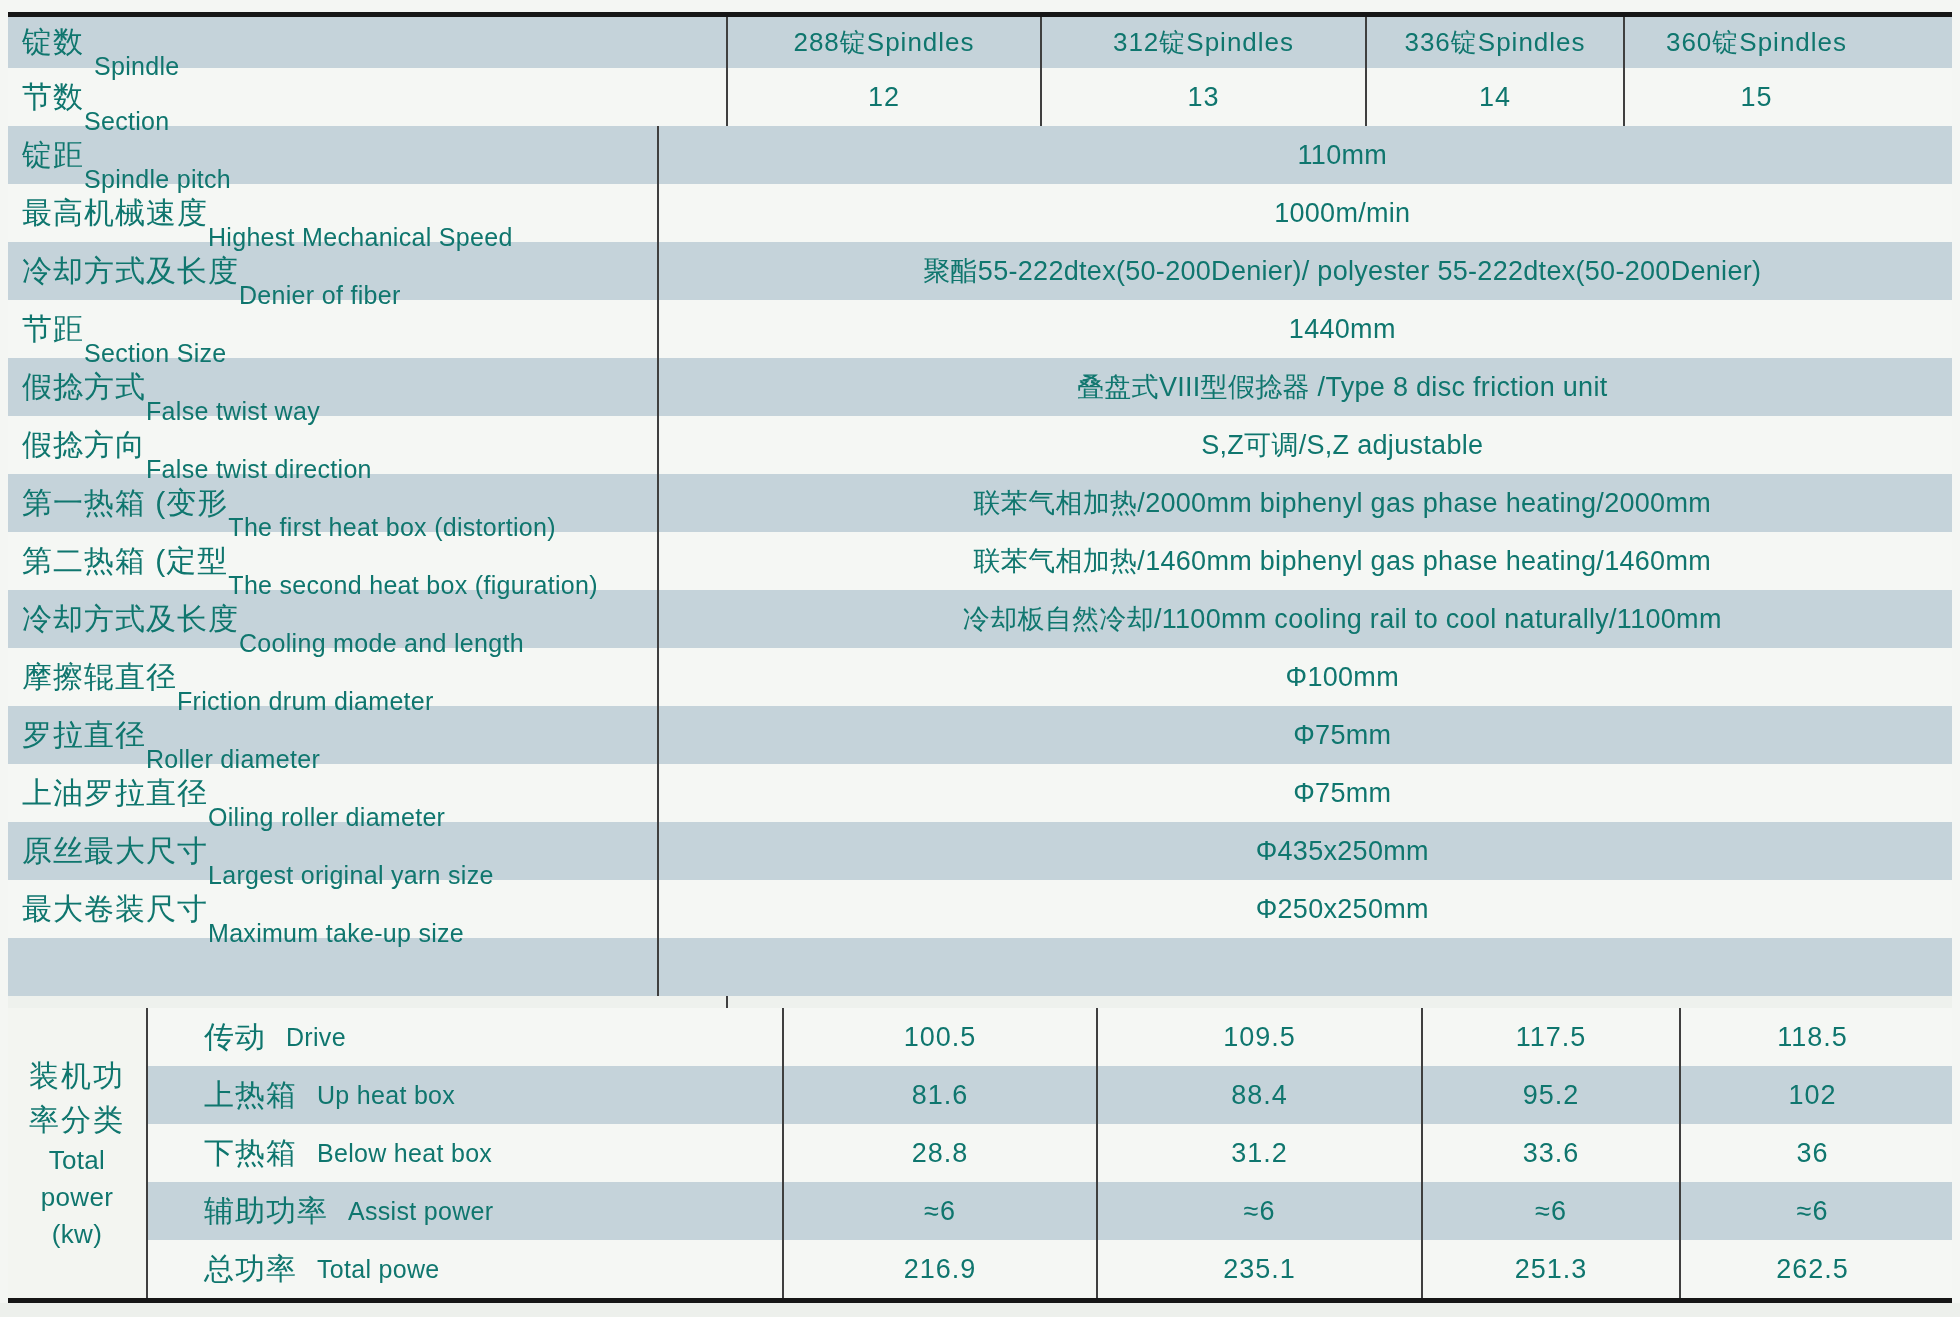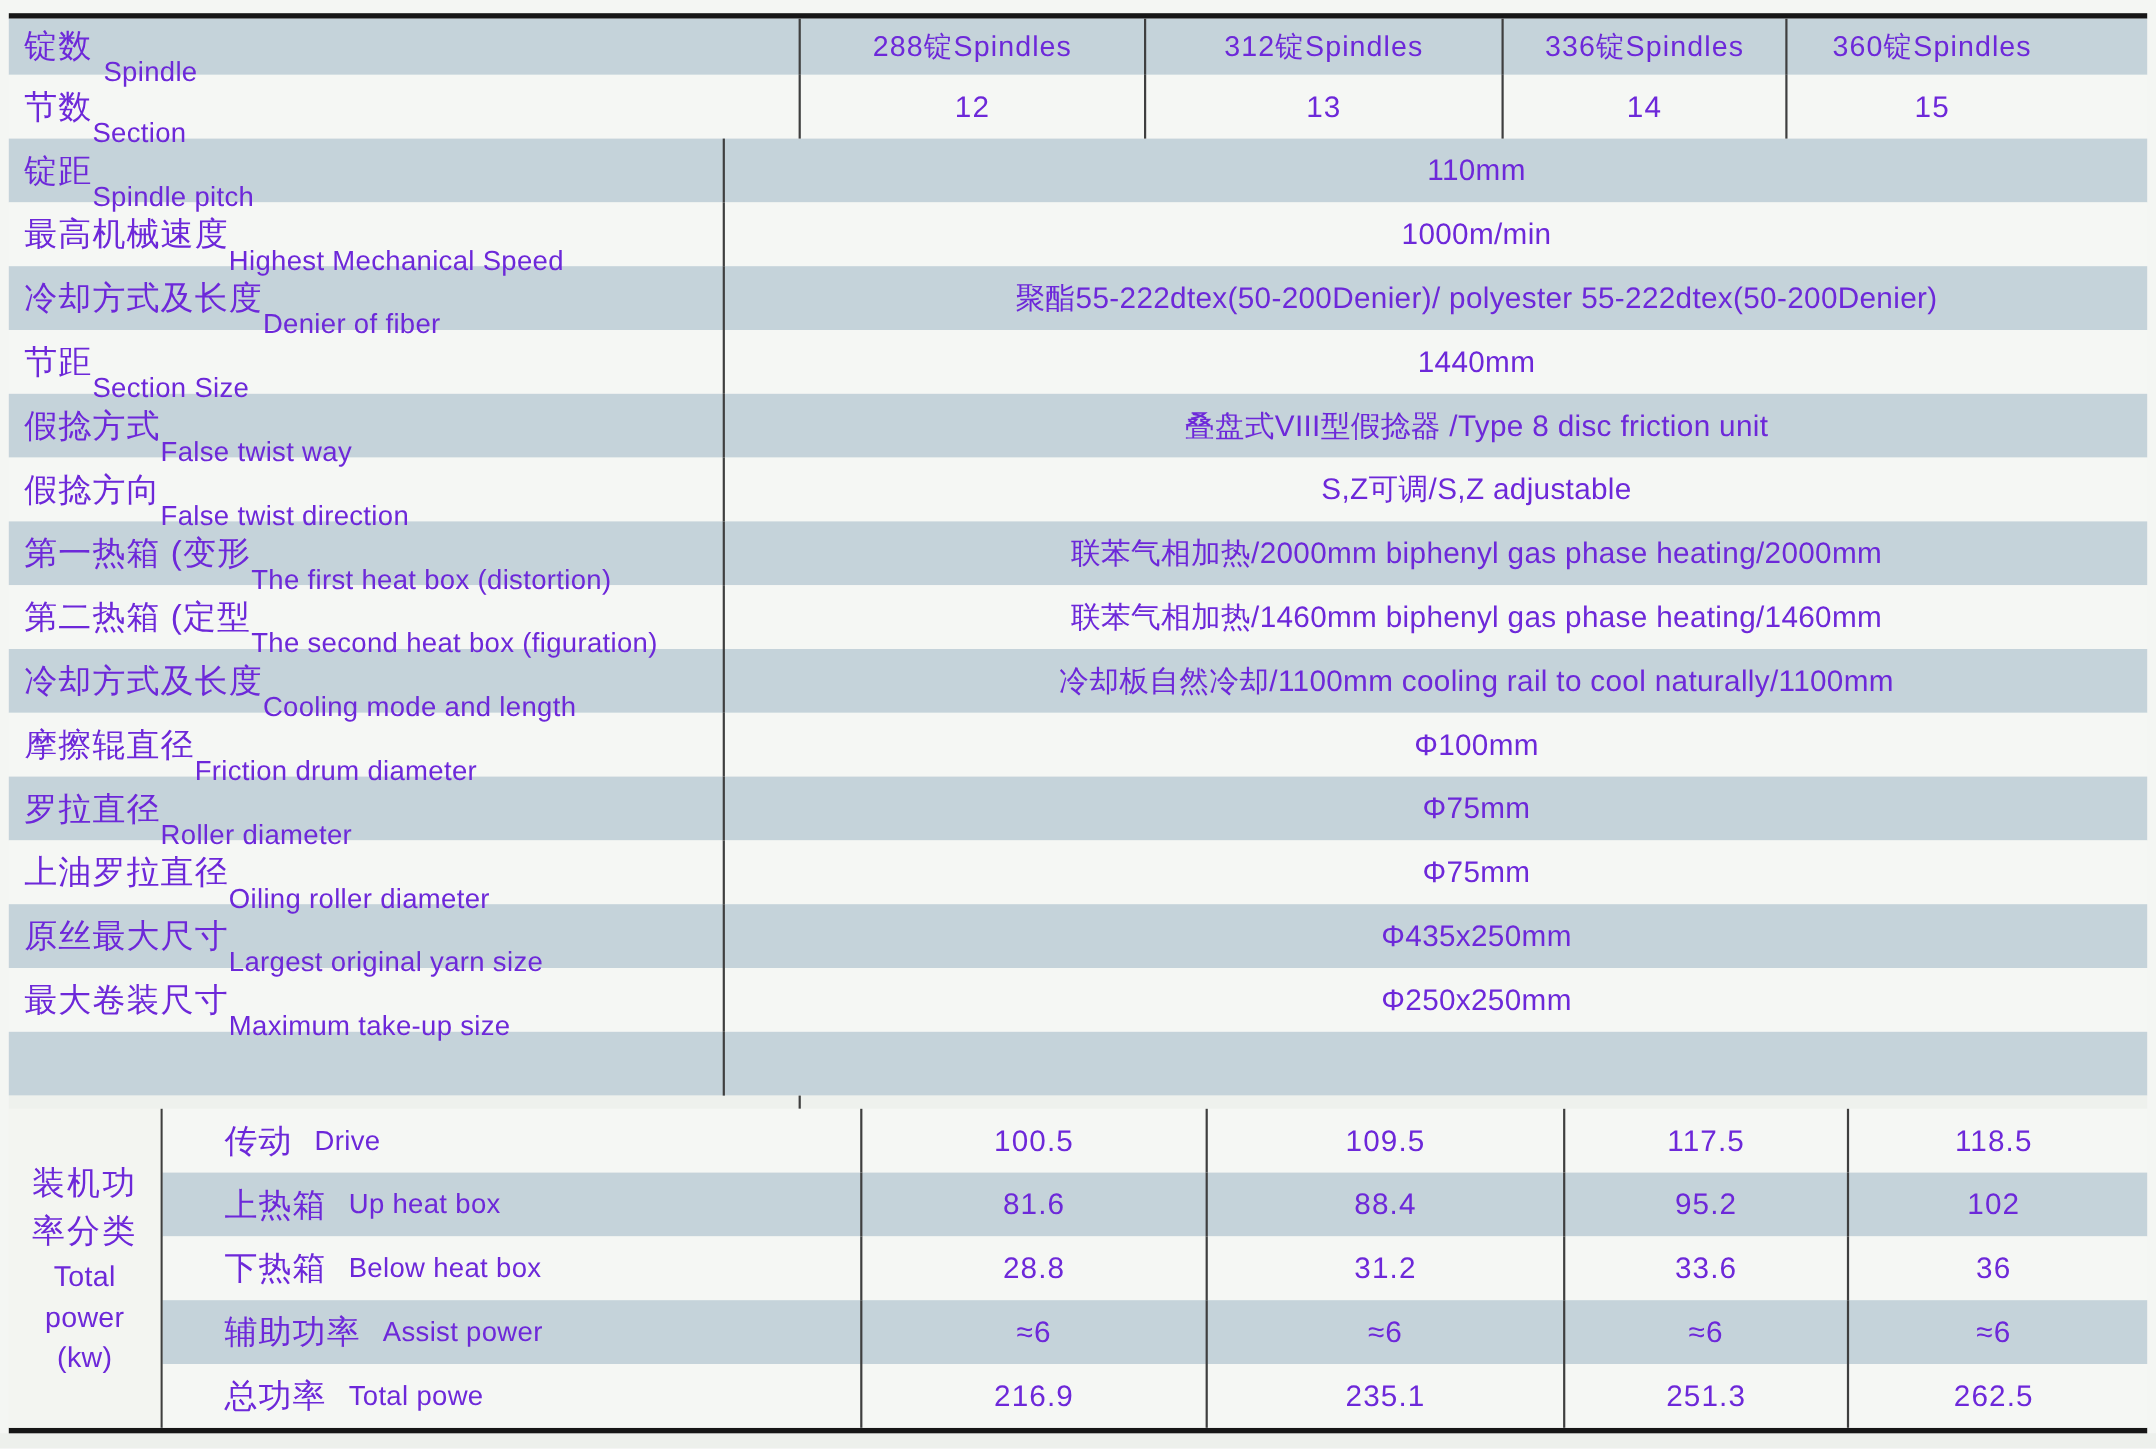--- a/index.html
+++ b/index.html
@@ -5,21 +5,21 @@
   html,body{margin:0;padding:0;}
   body{
     font-family:"Liberation Sans","DejaVu Sans",sans-serif;
     background:#ffffff;
   }
   .page{
     position:relative;
     width:1960px;height:1317px;
     background:#f4f6f3;
     overflow:hidden;
-    color:#6d28d9;
+    color:#0f766e;
   }
   .page-bottom-strip{
     position:absolute;left:0;top:1303px;width:1960px;height:14px;
     background:#edf0ec;
   }
   .spec-table{
     position:absolute;left:8px;top:12px;width:1944px;
   }
   .hbar{width:100%;height:5px;background:#161616;}
   .row{display:flex;align-items:center;}

